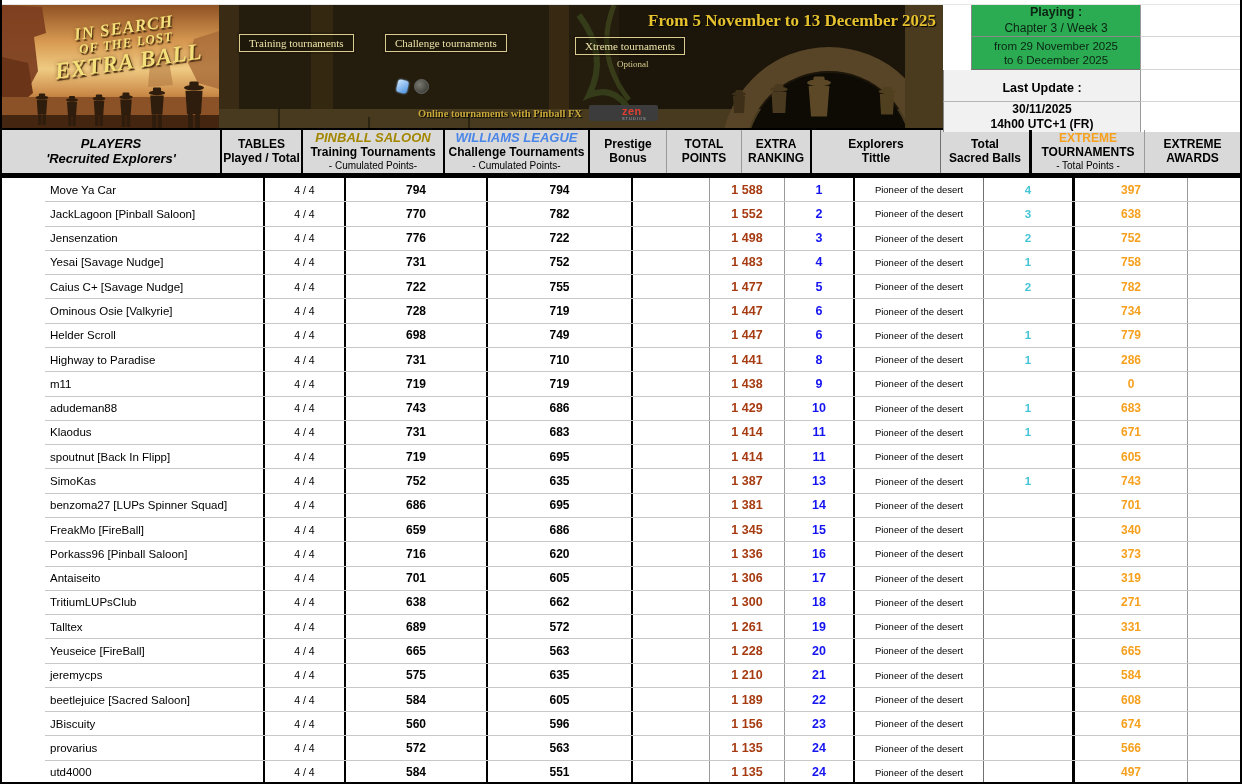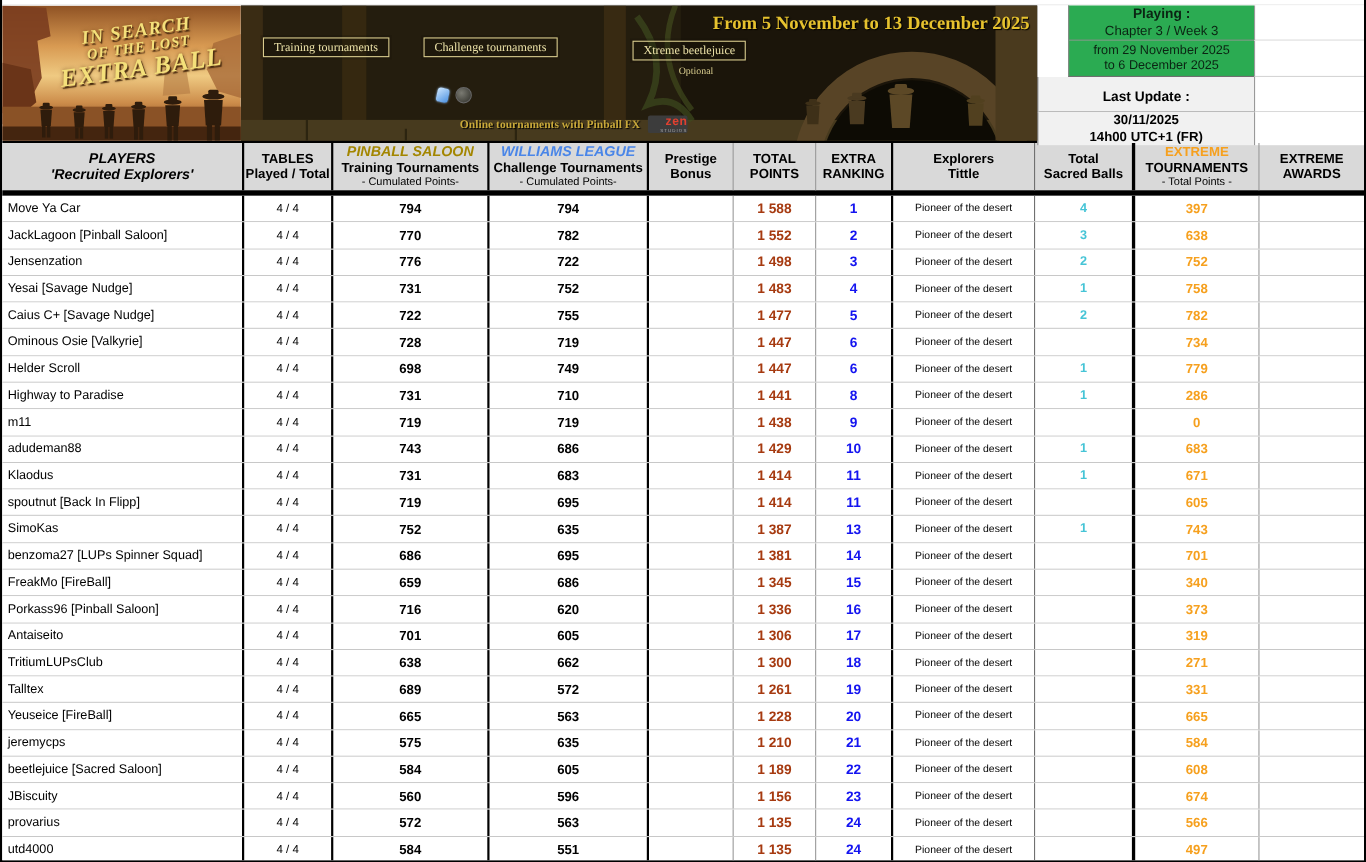--- a/index.html
+++ b/index.html
@@ -27,21 +27,21 @@
     font-weight:bold;font-size:17px;text-shadow:1px 1px 1px #000;white-space:nowrap;}
   .presented{position:absolute;left:178px;top:74px;display:flex;align-items:center;gap:6px;
     color:#ece4c2;font-family:"Liberation Serif",serif;font-size:14px;white-space:nowrap;text-shadow:1px 1px 1px #000;}
   .gem{width:11px;height:13px;background:linear-gradient(135deg,#cfe8ff,#4a90e0);border-radius:3px;
     transform:rotate(12deg);box-shadow:0 0 2px #9cc8ff;flex:none;}
   .badge8{width:13px;height:13px;border-radius:50%;background:radial-gradient(circle at 35% 35%,#7a7a72,#2e2e28);
     border:1px solid #666;flex:none;}
   .onlinenote{position:absolute;left:199px;top:100px;display:flex;align-items:center;gap:7px;}
   .onlinenote .ntext{color:#c8a83a;font-family:"Liberation Serif",serif;font-size:10.5px;font-weight:bold;
     text-shadow:1px 1px 1px #000;white-space:nowrap;}
-  .zenlogo{width:36px;height:16px;background:#3c3c3c;border-radius:2px;text-align:right;line-height:1;}
+  .zenlogo{width:36px;height:16px;background:#3c3c3c;border-radius:2px;text-align:left;line-height:1;padding-left:33px;}
   .zenlogo .z1{color:#e04030;font-weight:bold;font-size:11px;display:block;margin-top:1px;letter-spacing:.5px;}
   .zenlogo .z2{color:#aaa;font-size:4px;display:block;letter-spacing:1px;}
   
   .infopanel{flex:1;display:grid;grid-template-columns:197px 1fr;grid-template-rows:32px 33px 32px 1fr;
     background:#fff;}
   .ip-cell{box-sizing:border-box;display:flex;flex-direction:column;justify-content:center;align-items:center;
     text-align:center;line-height:1.25;}
   .green{background:#2bab52;color:#0b2413;border-left:1px solid #888;margin-left:28px;}
   .g1{border-bottom:1px solid #8a8a8a;font-size:12px;}
   .g1 .b{font-weight:bold;font-size:12.5px;}
@@ -55,21 +55,21 @@
   .w3{border-bottom:1px solid #d5d5d5;}
   
   .thead{height:50px;box-sizing:border-box;display:flex;background:#d9d9d9;
     border-top:2px solid #000;border-bottom:5px solid #000;}
   .th{box-sizing:border-box;display:flex;flex-direction:column;justify-content:center;align-items:center;
     text-align:center;line-height:1.15;color:#000;}
   .th .big{font-weight:bold;font-size:13px;font-style:italic;}
   .th .mid{font-weight:bold;font-size:12px;}
   .th .sub{font-size:10px;}
   .tbody{height:606px;display:flex;flex-direction:column;}
-  .trow{flex:1;display:flex;border-bottom:1px solid #c8c8c8;background:#fff;}
+  .trow{flex:1;display:flex;border-bottom:1px solid #c8c8c8;background:#fff;margin-left:43px;}
   .trow:last-child{border-bottom:none;}
   .c{box-sizing:border-box;display:flex;align-items:center;justify-content:center;overflow:hidden;white-space:nowrap;}
   
   .w-c0{width:220px;border-right:2px solid #000;}
   .w-c1{width:81px;border-right:2px solid #000;}
   .w-c2{width:142px;border-right:2px solid #000;}
   .w-c3{width:145px;border-right:2px solid #000;}
   .w-c4{width:77px;border-right:1px solid #9a9a9a;}
   .w-c5{width:75px;border-right:1px solid #9a9a9a;}
   .w-c6{width:70px;border-right:2px solid #000;}
@@ -202,21 +202,21 @@
             </g>
           <g transform="translate(668,119) scale(1.2)" fill="#51401f">
               <ellipse cx="0" cy="-27" rx="7" ry="2"></ellipse>
               <rect x="-3.5" y="-31" width="7" height="4" rx="1"></rect>
               <path d="M-6,-25 L6,-25 L5,-8 L-5,-8 Z"></path>
             </g>
         </g>
       </svg>
       <div class="tourn-label" style="left:20px;top:29px;">Training tournaments</div>
       <div class="tourn-label" style="left:166px;top:29px;">Challenge tournaments</div>
-      <div class="tourn-label" style="left:356px;top:32px;">Xtreme beetlejuice</div>
+      <div class="tourn-label" style="left:356px;top:32px;">Xtreme tournaments</div>
       <div class="optional" style="left:398px;top:54px;">Optional</div>
       <div class="daterange">From 5 November to 13 December 2025</div>
       <div class="presented">
         <span class="gem"></span>
         <span class="badge8"></span>
       </div>
       <div class="onlinenote">
         <span class="ntext">Online tournaments with Pinball FX</span>
         <span class="zenlogo">
           <span class="z1">zen</span>

